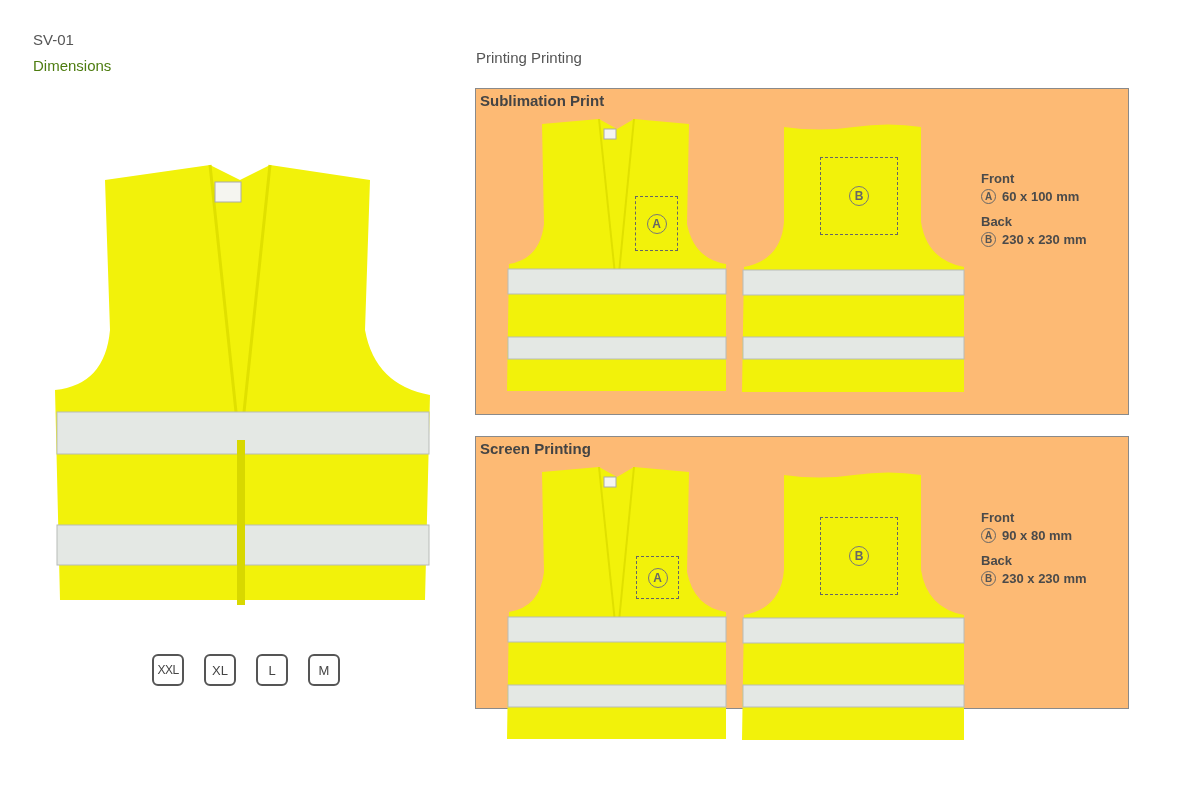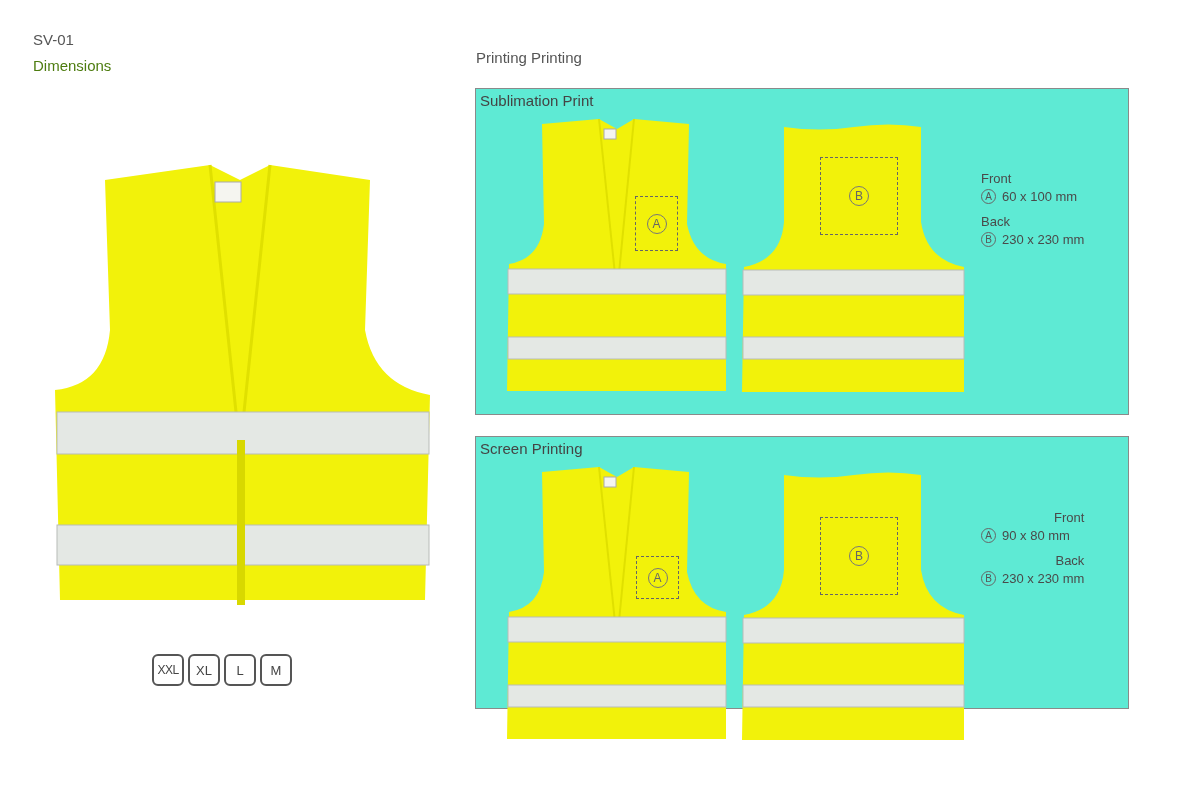--- a/index.html
+++ b/index.html
@@ -3,28 +3,28 @@
 <meta charset="utf-8">
 <style>
   html, body { margin:0; padding:0; }
   body { width:1200px; height:800px; background:#ffffff; position:relative; overflow:hidden;
          font-family:"Liberation Sans", sans-serif; color:#4a4a4a; }
   .abs { position:absolute; }
   .title-code { left:33px; top:31px; font-size:15px; color:#555; }
   .title-dim  { left:33px; top:57px; font-size:15px; color:#4d7c0f; }
   .title-pp   { left:476px; top:49px; font-size:15px; color:#555; }
 
-  .size-row { left:152px; top:654px; display:flex; gap:4px; }
+  .size-row { left:152px; top:654px; display:flex; gap:20px; }
   .size-btn { width:32px; height:32px; box-sizing:border-box; border:2px solid #555; border-radius:6px;
               display:flex; align-items:center; justify-content:center; font-size:13px; color:#444; background:#fff; }
   .size-btn.xxl { font-size:12px; letter-spacing:-0.5px; }
 
-  .panel { border:1.5px solid #8a8a8a; box-sizing:border-box; background:#5eead4; }
+  .panel { border:1.5px solid #8a8a8a; box-sizing:border-box; background:#fdba74;font-weight:bold; }
   .panel-1 { left:475px; top:88px; width:654px; height:327px; }
-  .panel-2 { left:475px; top:436px; width:654px; height:273px;text-align:right; }
+  .panel-2 { left:475px; top:436px; width:654px; height:273px; }
   .panel-title { position:absolute; left:4px; top:3px; font-size:15px; color:#444; }
 
   .vest { position:absolute; }
   .spec { position:absolute; font-size:13px; color:#4a4a4a;margin-top:38px; }
   .spec .lbl { display:block; margin-bottom:3px; }
   .spec .row { display:flex; align-items:center; gap:6px; margin-bottom:10px; }
   .circ { width:15px; height:15px; border:1px solid #666; border-radius:50%; box-sizing:border-box;
           display:inline-flex; align-items:center; justify-content:center; font-size:10px; color:#555; }
   .zone { position:absolute; border:1.5px dashed #666; box-sizing:border-box; display:flex; align-items:center; justify-content:center; }
   .zone .circ { width:20px; height:20px; font-size:12px; border-color:#777; color:#666; }

